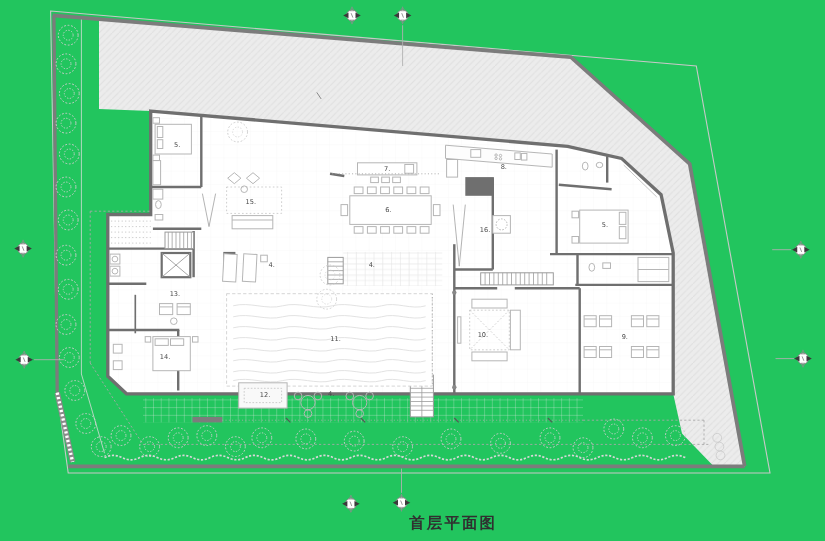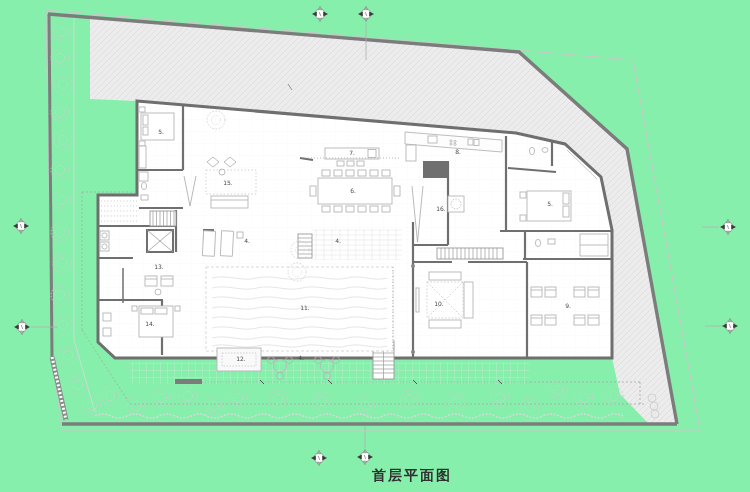--- a/index.html
+++ b/index.html
@@ -1,18 +1,18 @@
 <!DOCTYPE html>
 <html><head>
 <meta charset="utf-8">
 <style>
   html,body{margin:0;padding:0;background:#fff;}
   body{width:750px;height:492px;position:relative;overflow:hidden;
        font-family:"DejaVu Sans","Liberation Sans",sans-serif;}
-  .page{position:absolute;inset:0;background:#86efac;}
+  .page{position:absolute;inset:0;background:#22c55e;}
   svg{position:absolute;left:0;top:0;}
   .plan-title{position:absolute;left:372px;top:467px;font-size:14px;font-weight:600;
       color:#303030;letter-spacing:2px;white-space:nowrap;}
   text.room-label{font-size:6px;fill:#4a4a4a;text-anchor:middle;
       font-family:"DejaVu Sans","Liberation Sans",sans-serif;}
 </style>
 </head>
 <body>
 
 <div class="page">

